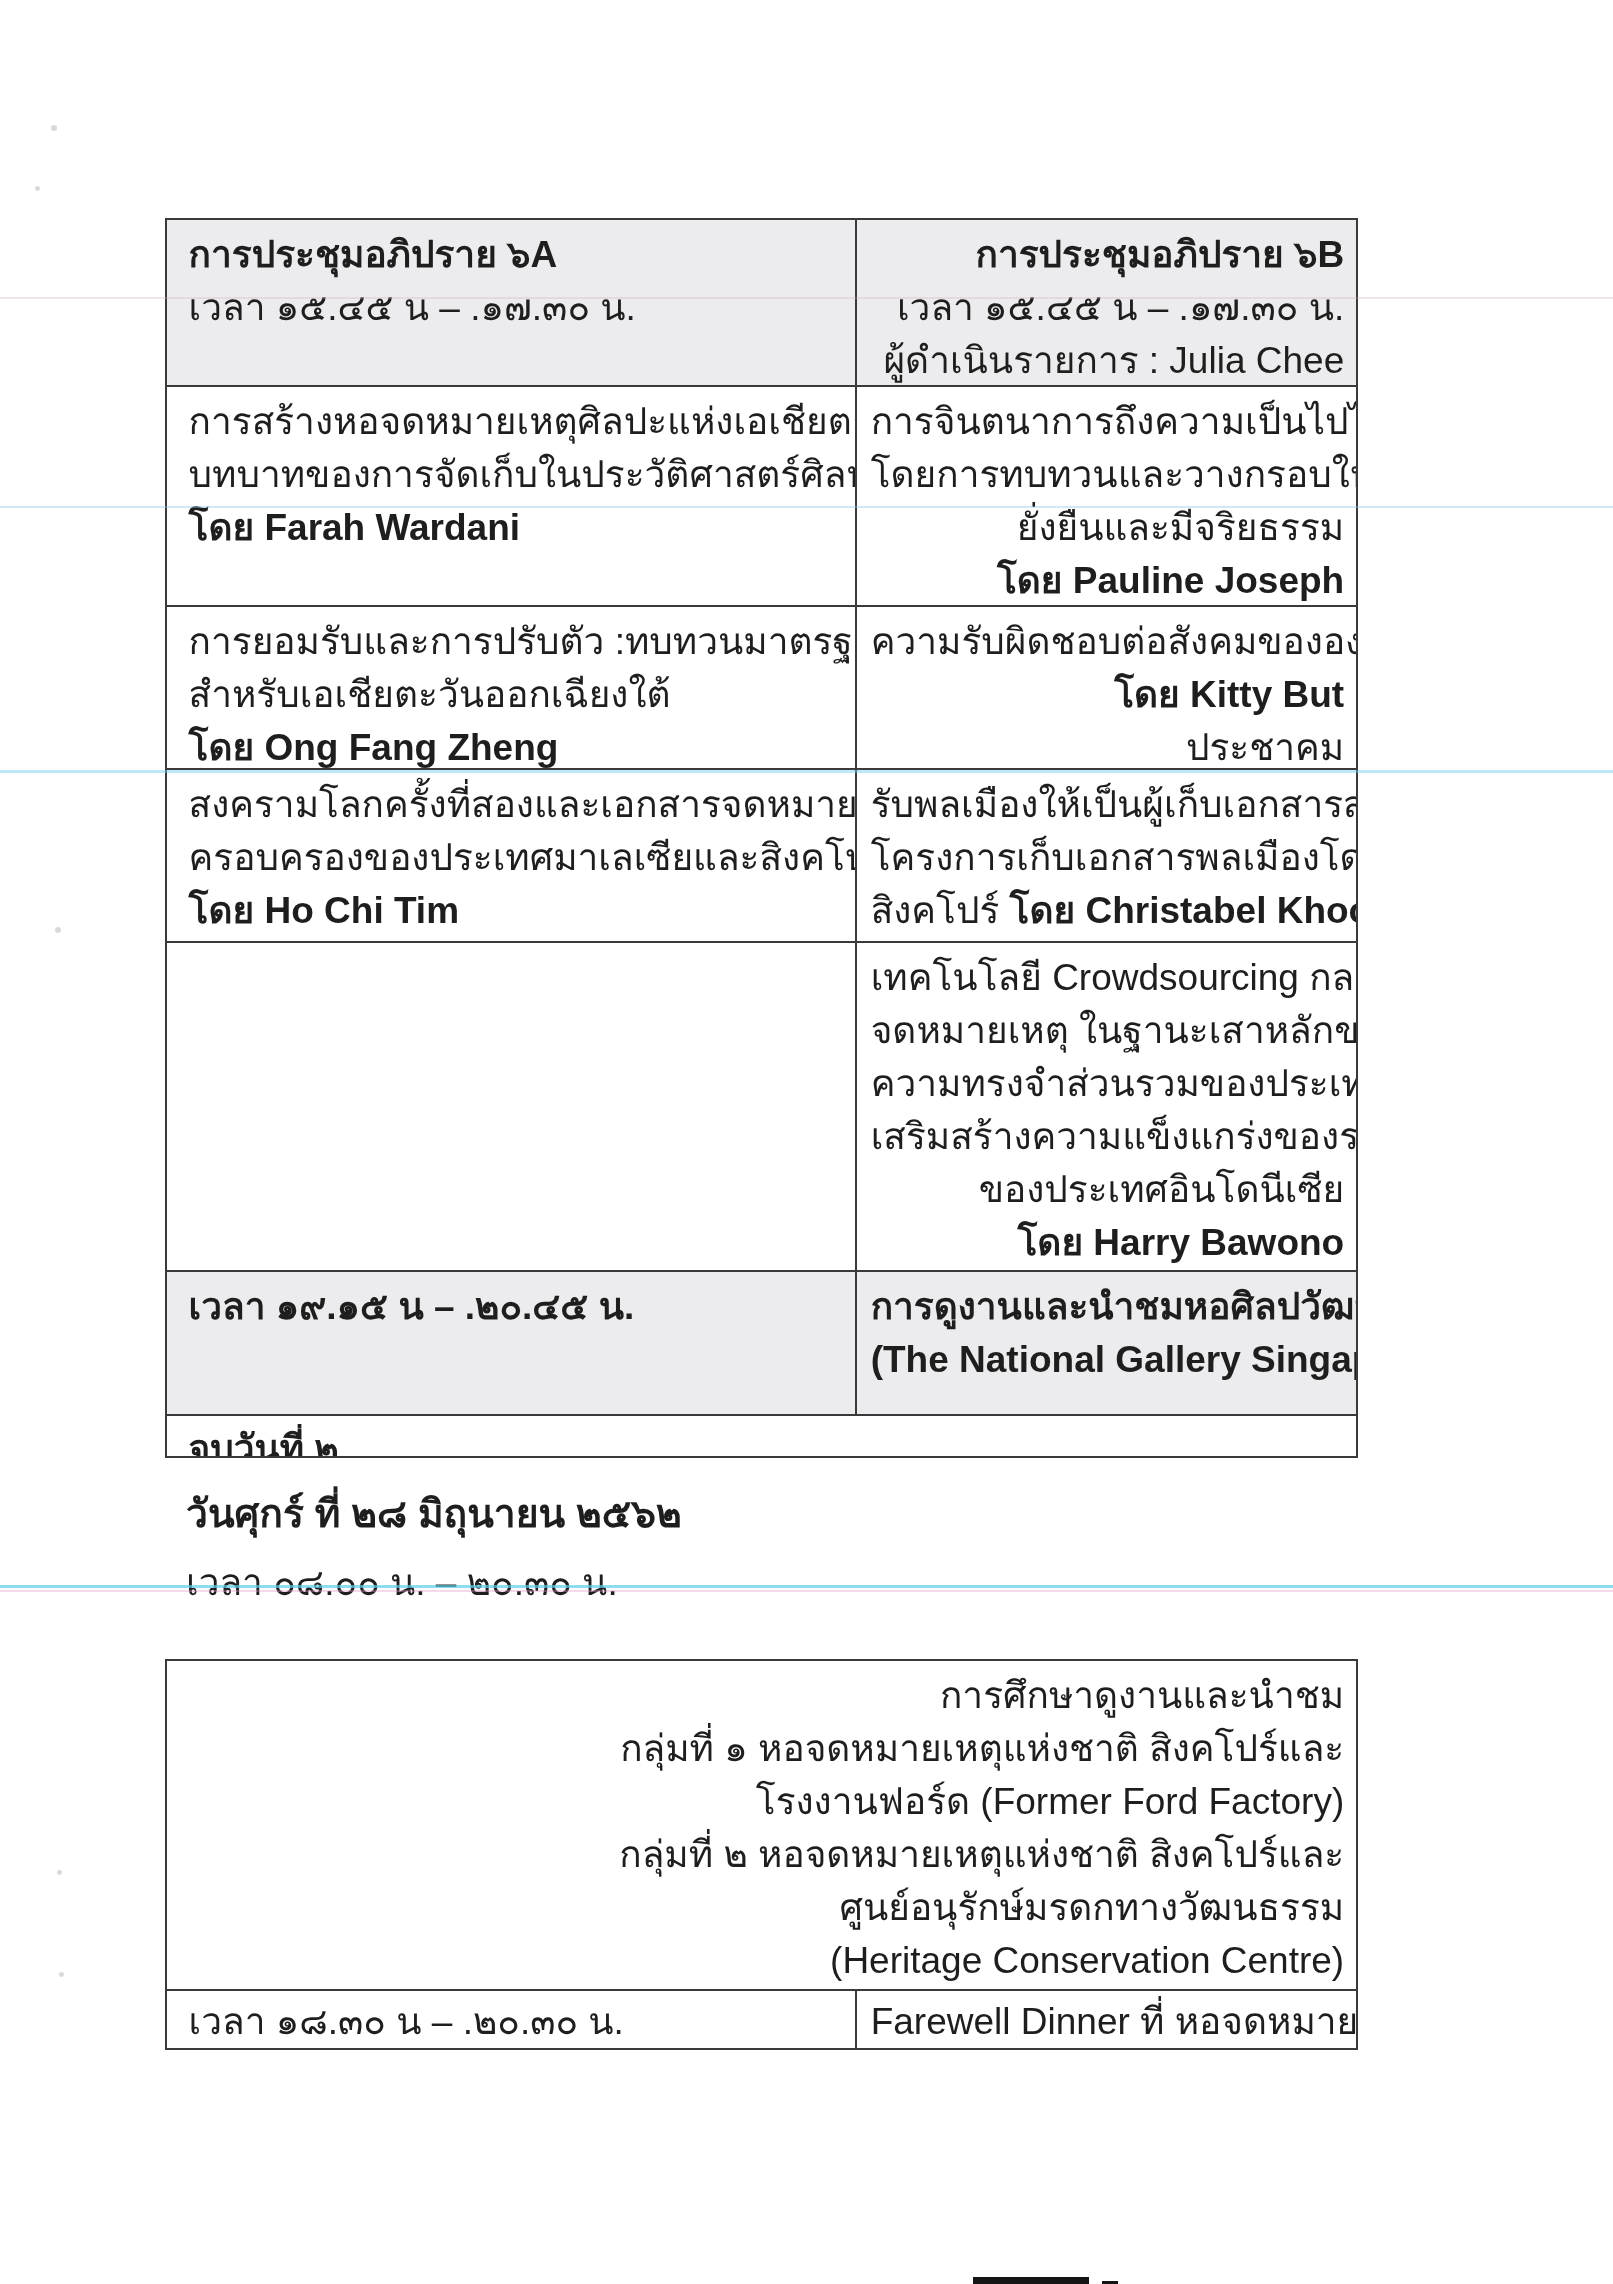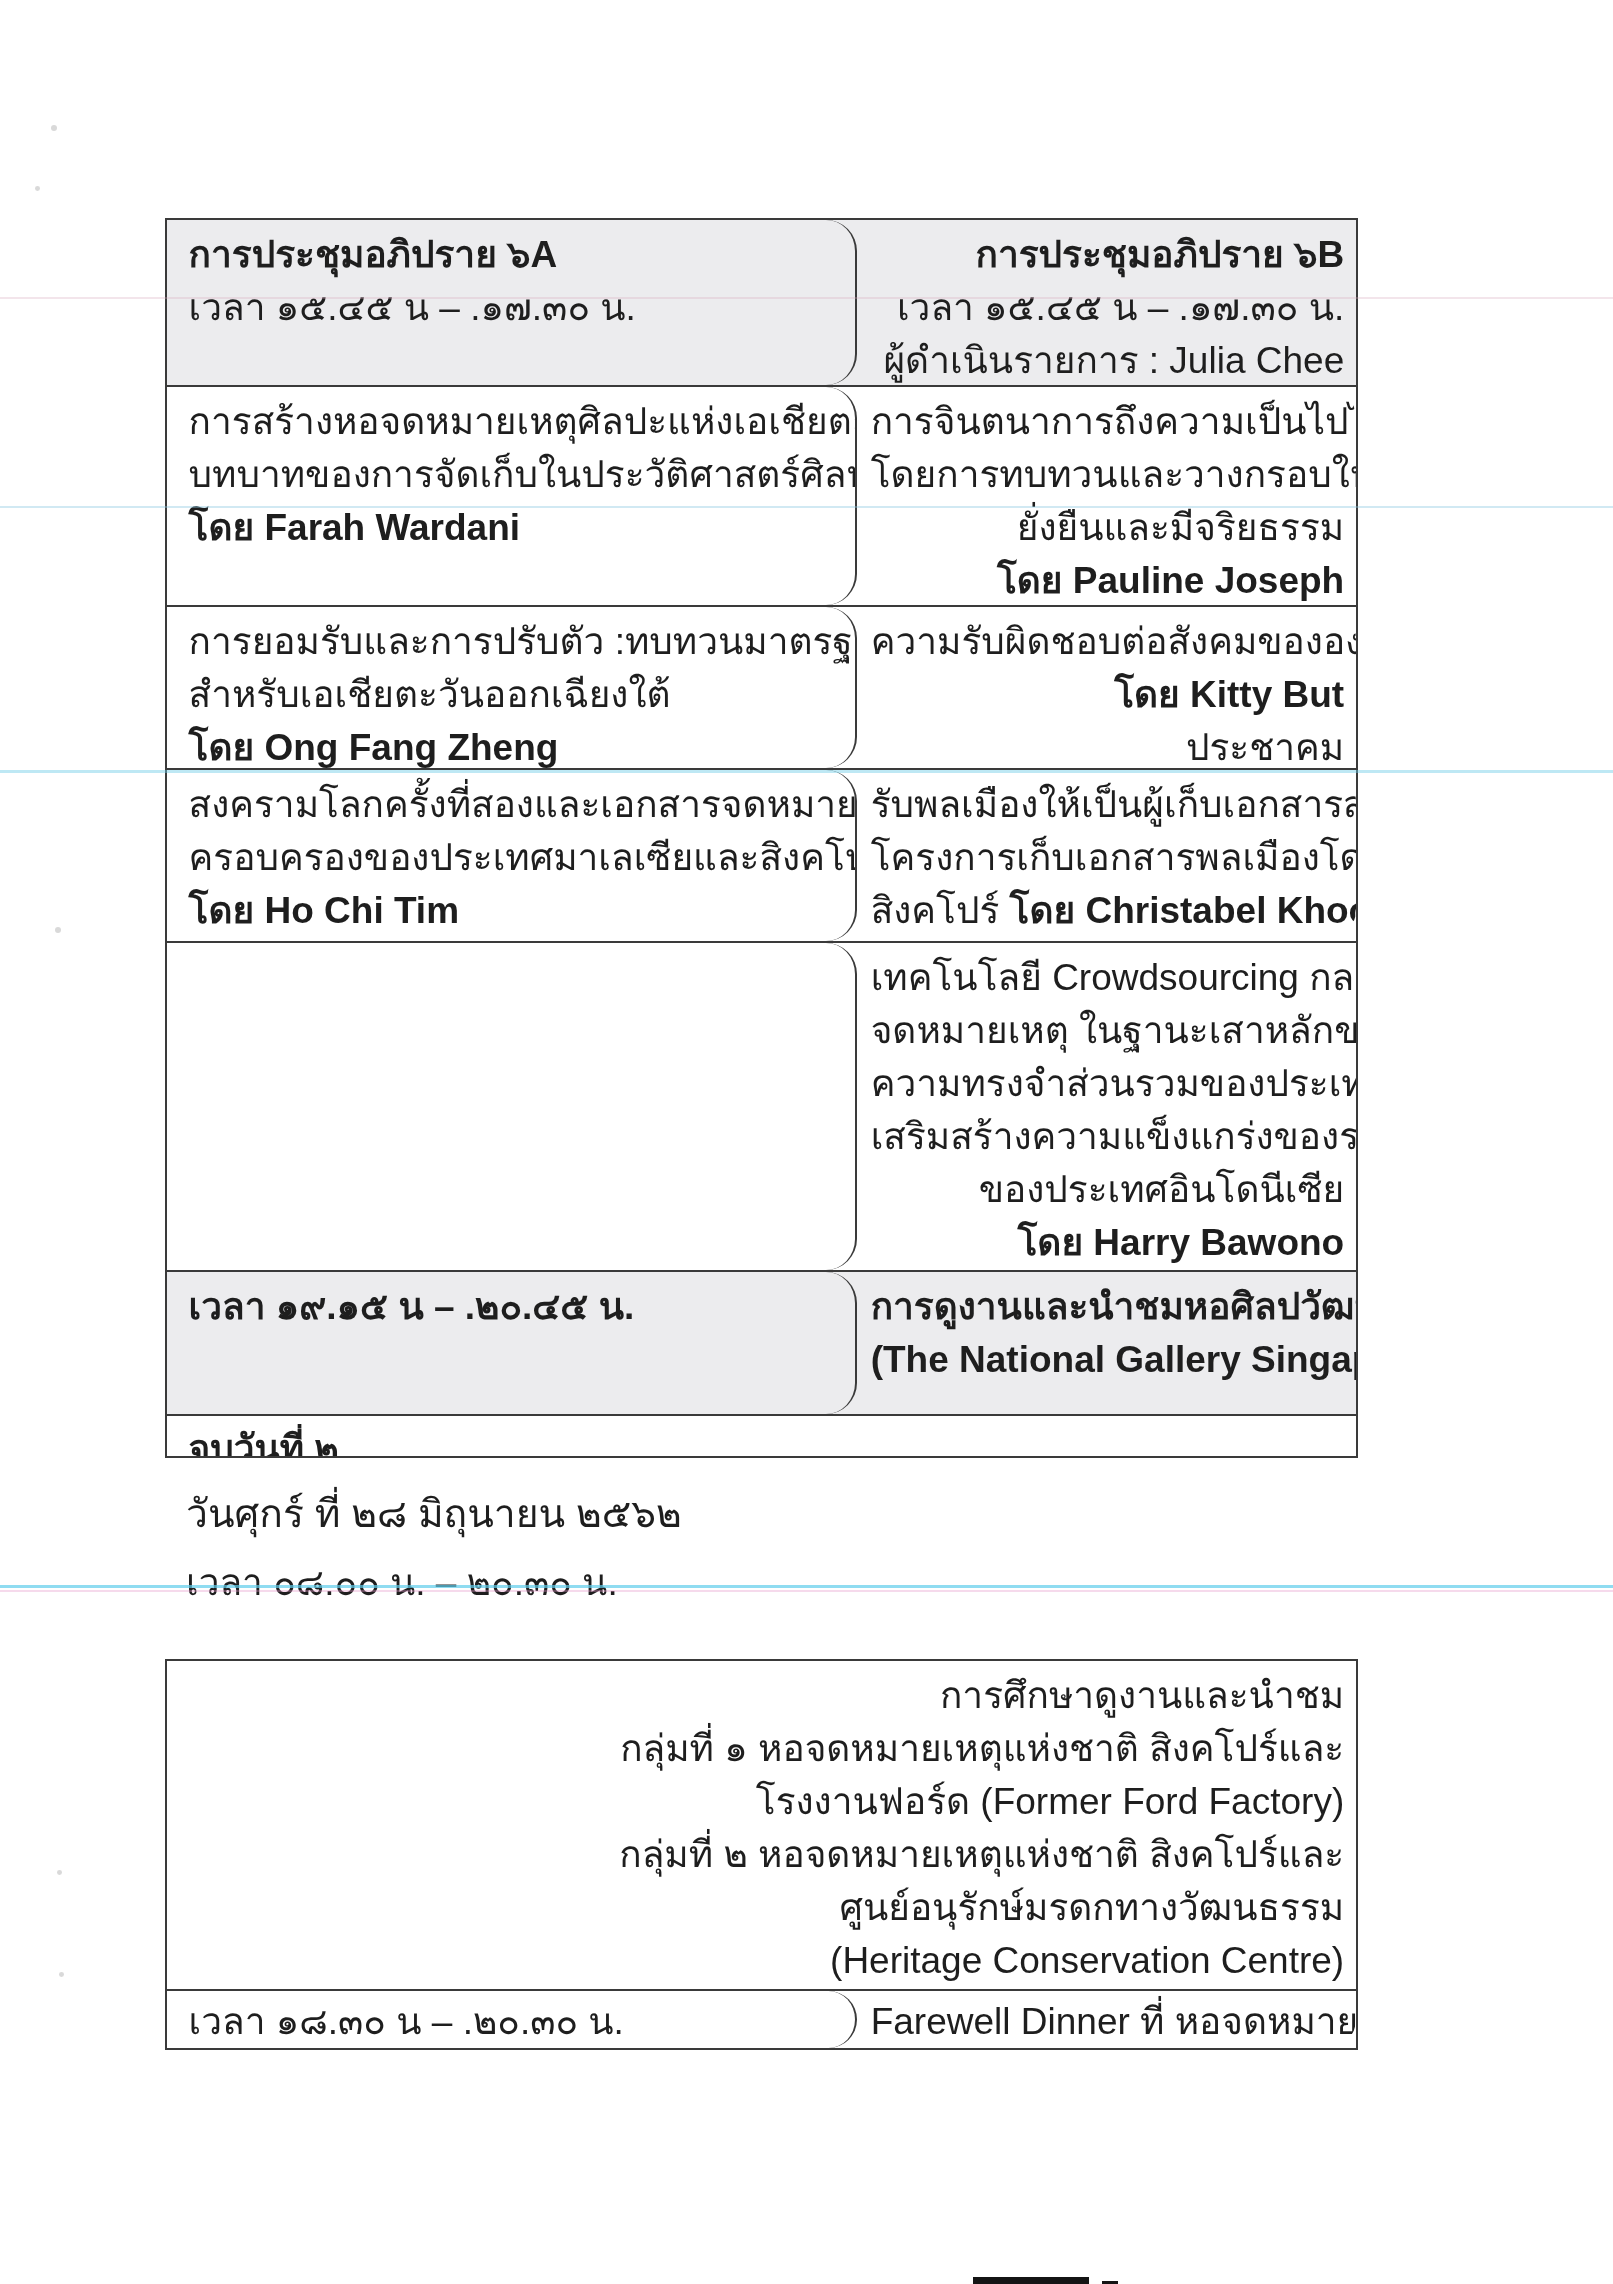--- a/index.html
+++ b/index.html
@@ -12,21 +12,21 @@
   .page{position:absolute;inset:0;background:#ffffff;}
   
   .tbl{
     position:absolute;left:165px;width:1193px;
     border:2px solid #3a3a3a;box-sizing:border-box;background:#ffffff;
   }
   .t1{top:218px;}
   .t2{top:1659px;}
   .row{display:flex;border-bottom:2px solid #3a3a3a;box-sizing:border-box;overflow:hidden;}
   .row:last-child{border-bottom:none;}
-  .cell{box-sizing:border-box;overflow:hidden;padding:7.8px 11.8px 0 21.6px;border-radius:31px;}
+  .cell{box-sizing:border-box;overflow:hidden;padding:7.8px 11.8px 0 21.6px;}
   .ca{width:690px;border-right:2px solid #3a3a3a;}
   .cb{flex:1;padding-left:13.7px;text-align:right;}
   .full{width:100%;padding:2px 11.8px 0 21.6px;}
   .ln{font-size:37px;line-height:53px;white-space:nowrap;}
   .b{font-weight:700;}
   .shaded{background:#ececee;}
   .t1 .r1{height:167px;}
   .t1 .r2{height:220px;}
   .t1 .r3{height:163px;}
   .t1 .r4{height:173px;}
@@ -34,21 +34,21 @@
   .t1 .r6{height:144px;}
   .t1 .r7{height:32px;margin-top:8px;}
   .t1 .r7 .ln{line-height:45px;}
   .t2 .r1{height:330px;}
   .t2 .r2{height:57px;}
   .t2 .r2 .cell{padding-top:3.9px;}
   .ind1{padding-left:113px;}
   .ind2{padding-left:76px;}
   
   .heading{position:absolute;left:186px;white-space:nowrap;}
-  .h-date{top:1488px;font-size:39px;font-weight:400;line-height:51px;}
+  .h-date{top:1488px;font-size:39px;font-weight:700;line-height:51px;}
   .h-time{top:1558px;font-size:37px;line-height:49px;}
   
   .scanline{position:absolute;left:0;width:1613px;pointer-events:none;z-index:6;}
   .sl1{top:297px;height:2px;background:rgba(214,170,190,0.30);}
   .sl2{top:506px;height:2px;background:rgba(140,200,225,0.40);}
   .sl3{top:770px;height:2.9px;background:rgba(110,205,230,0.45);}
   .sl4{top:1585px;height:2.9px;background:rgba(95,205,235,0.70);}
   .sl5{top:1590px;height:2px;background:rgba(230,150,200,0.35);}
   .speck{position:absolute;border-radius:50%;background:#8a8a8a;opacity:0.32;width:5.9px;height:5.9px;}
   .sp1{left:51px;top:125px;}

